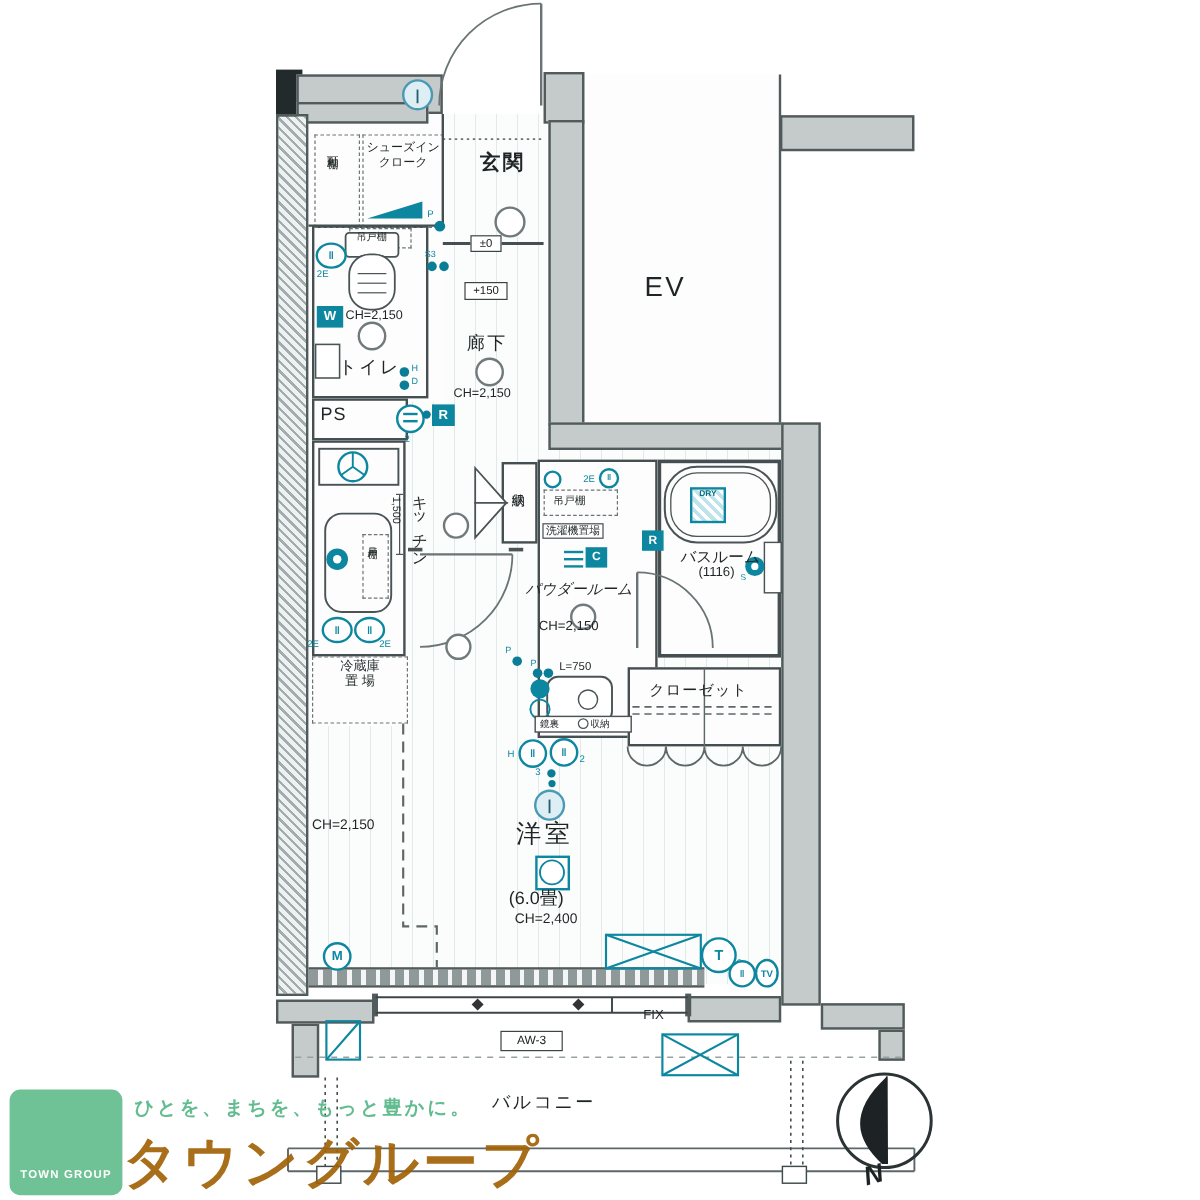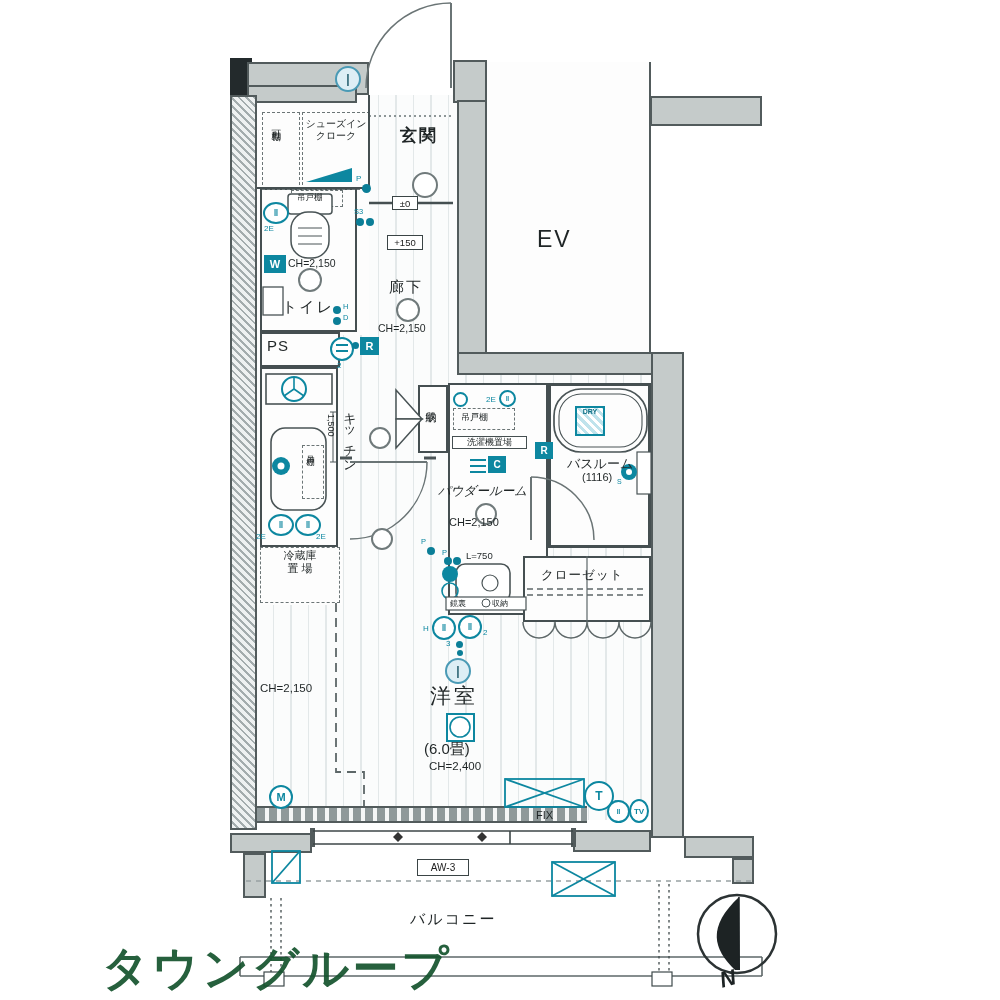--- a/index.html
+++ b/index.html
@@ -21,21 +21,21 @@
   .ic{position:absolute;border:2px solid #0d87a0;border-radius:50%;background:#fff;color:#0d87a0;display:flex;align-items:center;justify-content:center;font-weight:bold;box-sizing:border-box;}
   .pale{background:#ddeef5;border-color:#4a9ab5;color:#27606f;}
   .dot{position:absolute;background:#0b7e97;border-radius:50%;}
   .light{position:absolute;border:2px solid #707a7b;border-radius:50%;background:#fff;box-sizing:border-box;}
   .lvl{position:absolute;border:1.5px solid #3a4445;background:#fff;font-size:9.5px;display:flex;align-items:center;justify-content:center;box-sizing:border-box;color:#222;}
   .band{position:absolute;background:repeating-linear-gradient(90deg,#8f999a 0 8px,#f4f6f6 8px 12px);border-top:2px solid #525b5c;border-bottom:2px solid #525b5c;box-sizing:border-box;}
   .dry{position:absolute;border:2px solid #0d87a0;background:repeating-linear-gradient(45deg,#bfe3ec 0 3px,#fff 3px 6px);color:#0b6e84;font-size:7px;font-weight:bold;display:flex;align-items:flex-start;justify-content:center;box-sizing:border-box;}
   svg{position:absolute;left:0;top:0;}
   #logo-box{position:absolute;left:8px;top:908px;width:94px;height:88px;background:#6ec295;border-radius:9px;}
   #logo-tag{position:absolute;left:112px;top:913px;font-size:16px;letter-spacing:2.5px;color:#63bc90;font-weight:bold;}
-  #logo-name{position:absolute;left:102px;top:938px;font-size:46px;font-weight:bold;letter-spacing:3px;color:#14532d;opacity:.92;}
+  #logo-name{position:absolute;left:102px;top:938px;font-size:46px;font-weight:bold;letter-spacing:3px;color:#a16207;opacity:.92;}
   #compass-n{position:absolute;left:720px;top:966px;font-size:22px;font-style:italic;font-weight:bold;color:#1d2324;transform:rotate(-15deg);}
 </style>
 </head>
 <body>
 
 <div id="stage">
 
   <div class="floor" style="left:257px;top:95px;width:394px;height:725px;"></div>
   <div class="white" style="left:257px;top:95px;width:112px;height:240px;"></div>
   <div class="white" style="left:487px;top:62px;width:163px;height:291px;"></div>
@@ -260,21 +260,21 @@
   <div class="lbl teal" style="left:316px;top:532px;font-size:8px;">2E</div>
   <div class="lbl cen" style="left:272px;top:549px;width:56px;font-size:11px;">冷蔵庫
 置 場</div>
 
   <div class="lbl v" style="left:424px;top:402px;height:40px;font-size:11px;">収納</div>
 
   <div class="ic" style="left:453px;top:392px;width:15px;height:15px;font-size:7px;"></div>
   <div class="lbl teal" style="left:486px;top:395px;font-size:8px;">2E</div>
   <div class="ic" style="left:499px;top:390px;width:17px;height:17px;font-size:7px;">‖</div>
   <div class="lbl" style="left:461px;top:412px;font-size:9px;">吊戸棚</div>
-  <div class="lbl" style="left:452px;top:436px;font-size:9px;border:1.2px solid #454f51;padding:0 14px;background:#fff;">洗濯機置場</div>
+  <div class="lbl" style="left:452px;top:436px;font-size:9px;border:1.2px solid #454f51;padding:0 2px;background:#fff;">洗濯機置場</div>
   <div class="sq" style="left:488px;top:456px;width:18px;height:17px;font-size:10px;">C</div>
   <div class="lbl" style="left:438px;top:484px;font-size:12.5px;font-style:italic;">パウダールーム</div>
   <div class="light" style="left:475px;top:503px;width:22px;height:22px;"></div>
   <div class="lbl" style="left:449px;top:516px;font-size:11px;">CH=2,150</div>
   <div class="lbl teal" style="left:421px;top:538px;font-size:7.5px;">P</div>
   <div class="dot" style="left:427px;top:547px;width:8px;height:8px;"></div>
   <div class="lbl teal" style="left:442px;top:549px;font-size:7.5px;">P</div>
   <div class="dot" style="left:444px;top:557px;width:8px;height:8px;"></div>
   <div class="dot" style="left:453px;top:557px;width:8px;height:8px;"></div>
   <div class="lbl" style="left:466px;top:550px;font-size:9.5px;">L=750</div>
@@ -300,21 +300,25 @@
   <div class="ic pale" style="left:445px;top:658px;width:26px;height:26px;font-size:12px;">|</div>
   <div class="lbl" style="left:430px;top:684px;font-size:21px;letter-spacing:3px;">洋室</div>
   <div class="lbl" style="left:424px;top:740px;font-size:15px;">(6.0畳)</div>
   <div class="lbl" style="left:429px;top:760px;font-size:11.5px;">CH=2,400</div>
   <div class="ic" style="left:269px;top:785px;width:24px;height:24px;font-size:11px;">M</div>
   <div class="ic" style="left:584px;top:781px;width:30px;height:30px;font-size:12px;">T</div>
   <div class="lbl teal" style="left:614px;top:798px;font-size:8px;">3</div>
   <div class="ic" style="left:607px;top:800px;width:23px;height:23px;font-size:8px;">‖</div>
   <div class="ic" style="left:629px;top:799px;width:20px;height:24px;font-size:8px;">TV</div>
 
-  <div class="lbl" style="left:512px;top:809px;font-size:11px;padding-left:24px;">FIX</div>
+  <div class="lbl" style="left:512px;top:840px;font-size:11px;padding-left:24px;">FIX</div>
   <div class="lvl" style="left:417px;top:859px;width:52px;height:17px;font-size:10px;">AW-3</div>
   <div class="lbl" style="left:410px;top:910px;font-size:15px;letter-spacing:2px;">バルコニー</div>
 
   <div id="compass-n">N</div>
 
+  <div id="logo-box">
+    <div class="lbl" style="left:8px;top:66px;width:78px;text-align:center;font-size:9.5px;font-weight:bold;color:#fff;letter-spacing:1px;">TOWN GROUP</div>
+  </div>
+  <div id="logo-tag">ひとを、まちを、もっと豊かに。</div>
   <div id="logo-name">タウングループ</div>
 
 </div>
 
 </body></html>

